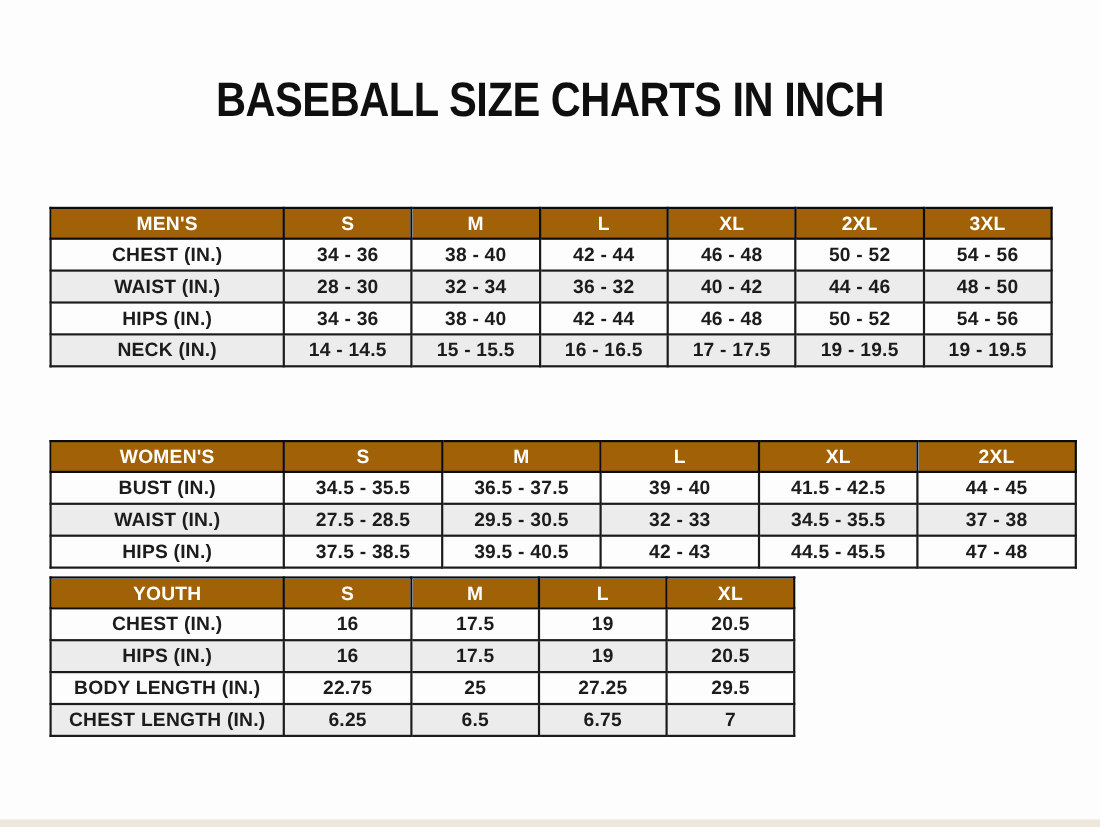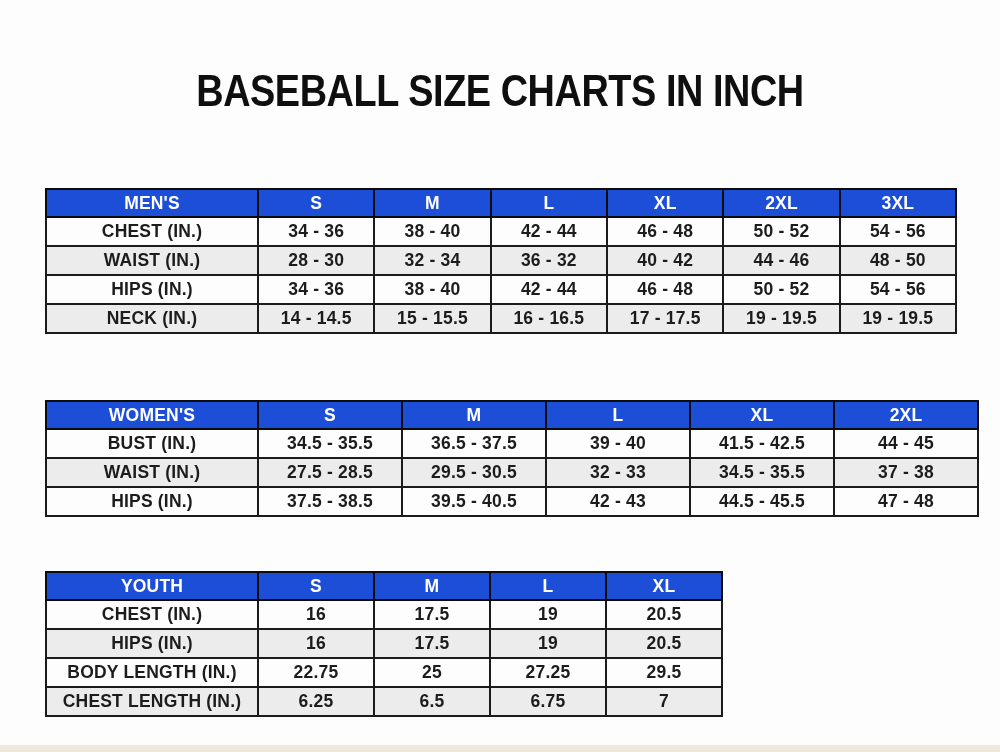--- a/index.html
+++ b/index.html
@@ -13,28 +13,28 @@
     text-align:center; font-size:44px; font-weight:bold; color:#0f0f0f;
     letter-spacing:-0.5px; transform:scaleX(0.86); transform-origin:center;
     white-space:nowrap;
   }
   .size-table {
     position:absolute; left:45px; border-collapse:collapse; table-layout:fixed;
     background:#ffffff; border:2px solid #161616;
   }
   #mens-table   { top:188px; }
   #womens-table { top:400px; }
-  #youth-table  { top:571px; }
+  #youth-table  { top:524px; }
   .size-table th, .size-table td {
     border:2px solid #1b1b1b; text-align:center; vertical-align:middle;
     font-weight:bold; font-size:17.5px; color:#1c1c1c; padding:0; height:27px;
     letter-spacing:0.2px; white-space:nowrap; overflow:hidden;
   }
   .size-table thead th {
-    background:#1d4ed8; color:#ffffff; border-color:#0c0c0c; height:26px;
+    background:#a16207; color:#ffffff; border-color:#0c0c0c; height:26px;
   }
   .size-table .label-col { width:210px; }
   .size-table tbody tr:nth-child(even) td { background:#ececec; }
   .size-table tbody tr:nth-child(odd) td  { background:#fdfdfd; }
   .bottom-edge {
     position:absolute; left:0; bottom:0; width:1000px; height:7px;
     background:#eee8dc;
   }
 </style>
 </head>

